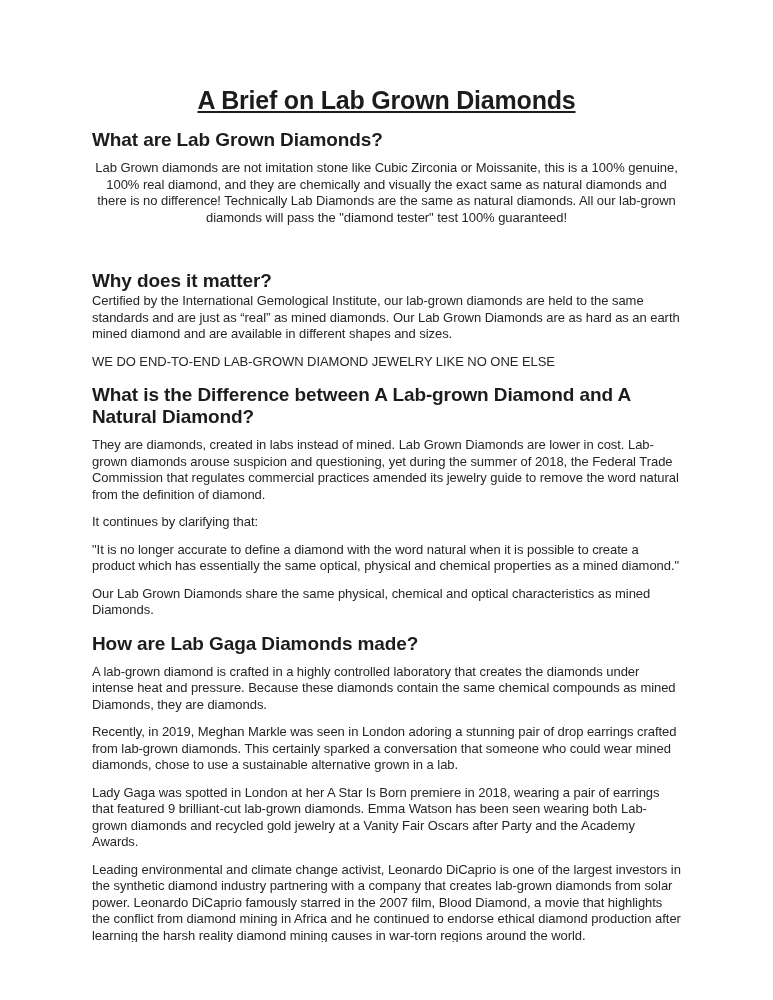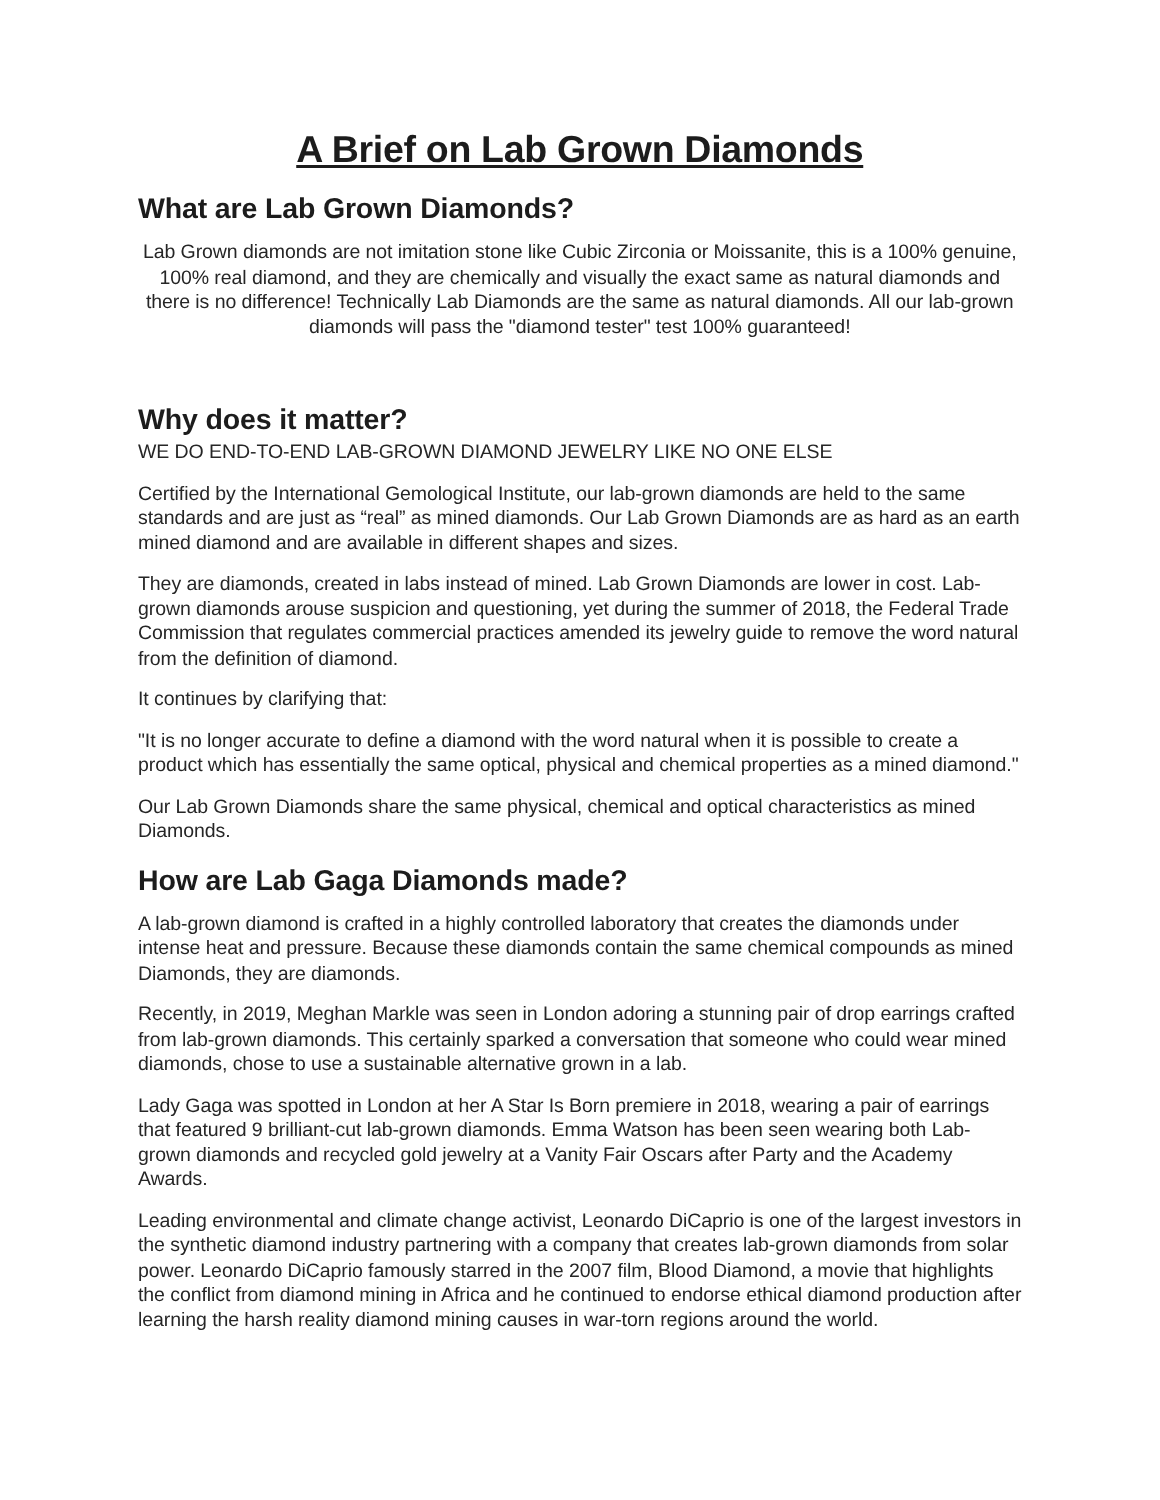--- a/index.html
+++ b/index.html
@@ -59,23 +59,24 @@
 
 <div class="page">
   <div class="content">
 
     <h1 class="doc-title">A Brief on Lab Grown Diamonds</h1>
 
     <h2 class="sec-heading">What are Lab Grown Diamonds?</h2>
     <p class="body-par joined">Lab Grown diamonds are not imitation stone like Cubic Zirconia or Moissanite, this is a 100% genuine, 100% real diamond, and they are chemically and visually the exact same as natural diamonds and there is no difference! Technically Lab Diamonds are the same as natural diamonds. All our lab-grown diamonds will pass the "diamond tester" test 100% guaranteed!</p>
 
     <h2 class="sec-heading tight">Why does it matter?</h2>
+    <p class="body-par">Certified by the International Gemological Institute, our lab-grown diamonds are held to the same standards and are just as “real” as mined diamonds. Our Lab Grown Diamonds are as hard as an earth mined diamond and are available in different shapes and sizes.</p>
     <p class="body-par">WE DO END-TO-END LAB-GROWN DIAMOND JEWELRY LIKE NO ONE ELSE</p>
-    <p class="body-par">Certified by the International Gemological Institute, our lab-grown diamonds are held to the same standards and are just as “real” as mined diamonds. Our Lab Grown Diamonds are as hard as an earth mined diamond and are available in different shapes and sizes.</p>
 
+    <h2 class="sec-heading">What is the Difference between A Lab-grown Diamond and A Natural Diamond?</h2>
     <p class="body-par">They are diamonds, created in labs instead of mined. Lab Grown Diamonds are lower in cost. Lab-grown diamonds arouse suspicion and questioning, yet during the summer of 2018, the Federal Trade Commission that regulates commercial practices amended its jewelry guide to remove the word natural from the definition of diamond.</p>
     <p class="body-par">It continues by clarifying that:</p>
     <p class="body-par">"It is no longer accurate to define a diamond with the word natural when it is possible to create a product which has essentially the same optical, physical and chemical properties as a mined diamond."</p>
     <p class="body-par">Our Lab Grown Diamonds share the same physical, chemical and optical characteristics as mined Diamonds.</p>
 
     <h2 class="sec-heading">How are Lab Gaga Diamonds made?</h2>
     <p class="body-par">A lab-grown diamond is crafted in a highly controlled laboratory that creates the diamonds under intense heat and pressure. Because these diamonds contain the same chemical compounds as mined Diamonds, they are diamonds.</p>
 
     <p class="body-par">Recently, in 2019, Meghan Markle was seen in London adoring a stunning pair of drop earrings crafted from lab-grown diamonds. This certainly sparked a conversation that someone who could wear mined diamonds, chose to use a sustainable alternative grown in a lab.</p>
     <p class="body-par">Lady Gaga was spotted in London at her A Star Is Born premiere in 2018, wearing a pair of earrings that featured 9 brilliant-cut lab-grown diamonds. Emma Watson has been seen wearing both Lab-grown diamonds and recycled gold jewelry at a Vanity Fair Oscars after Party and the Academy Awards.</p>

